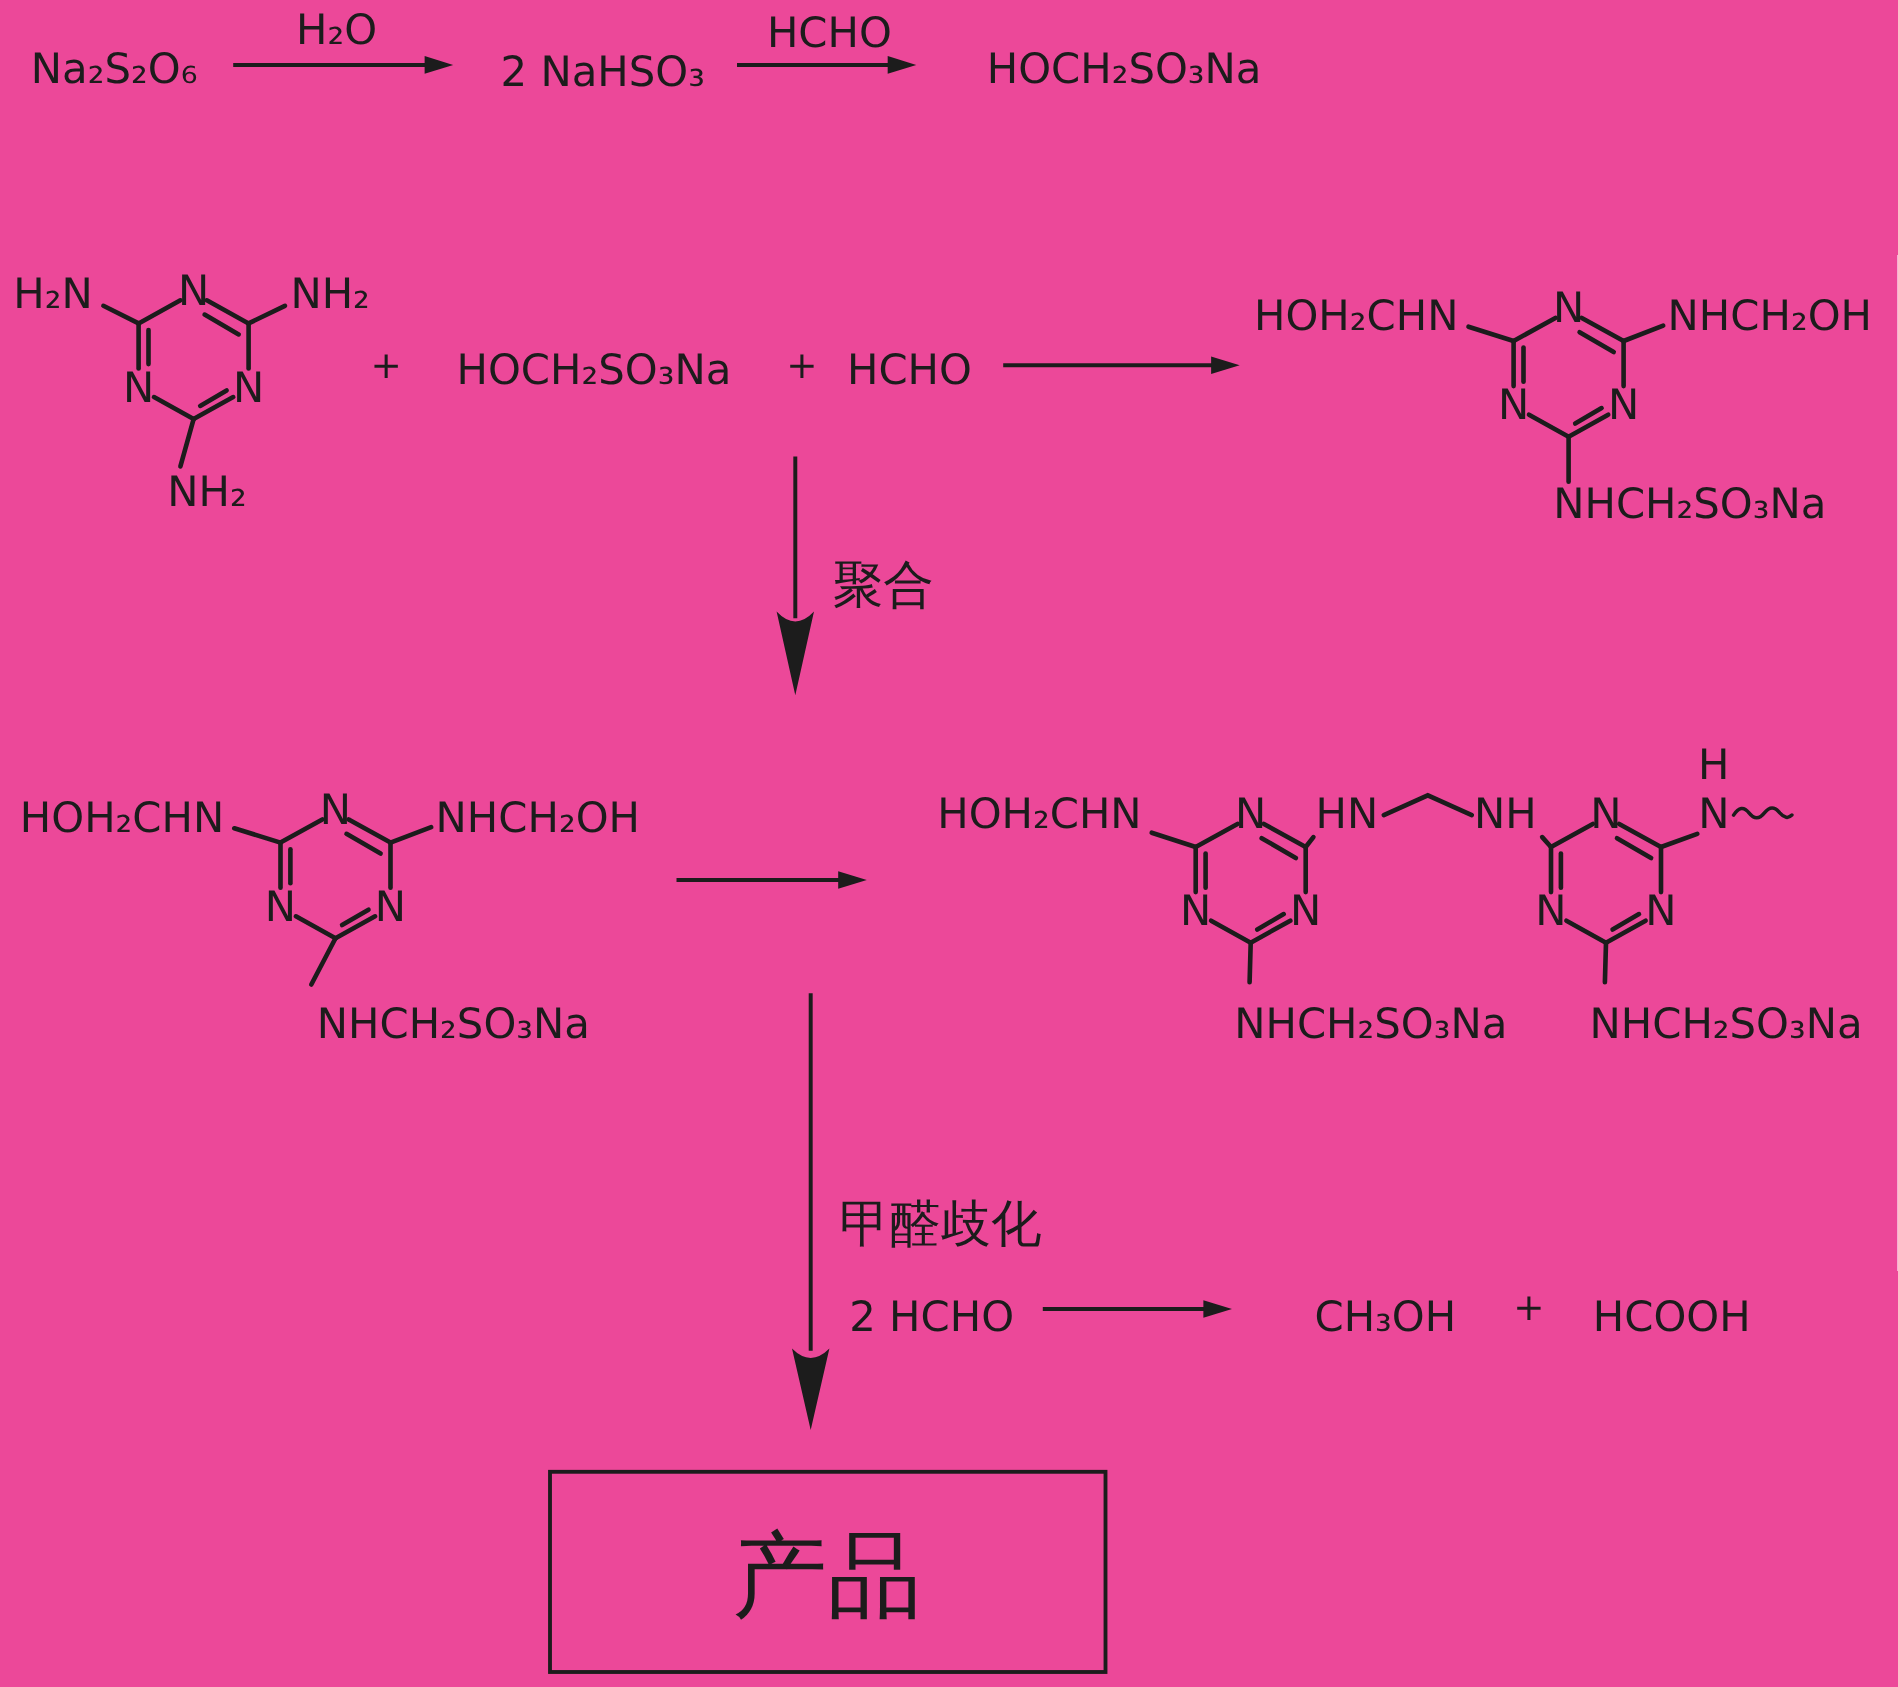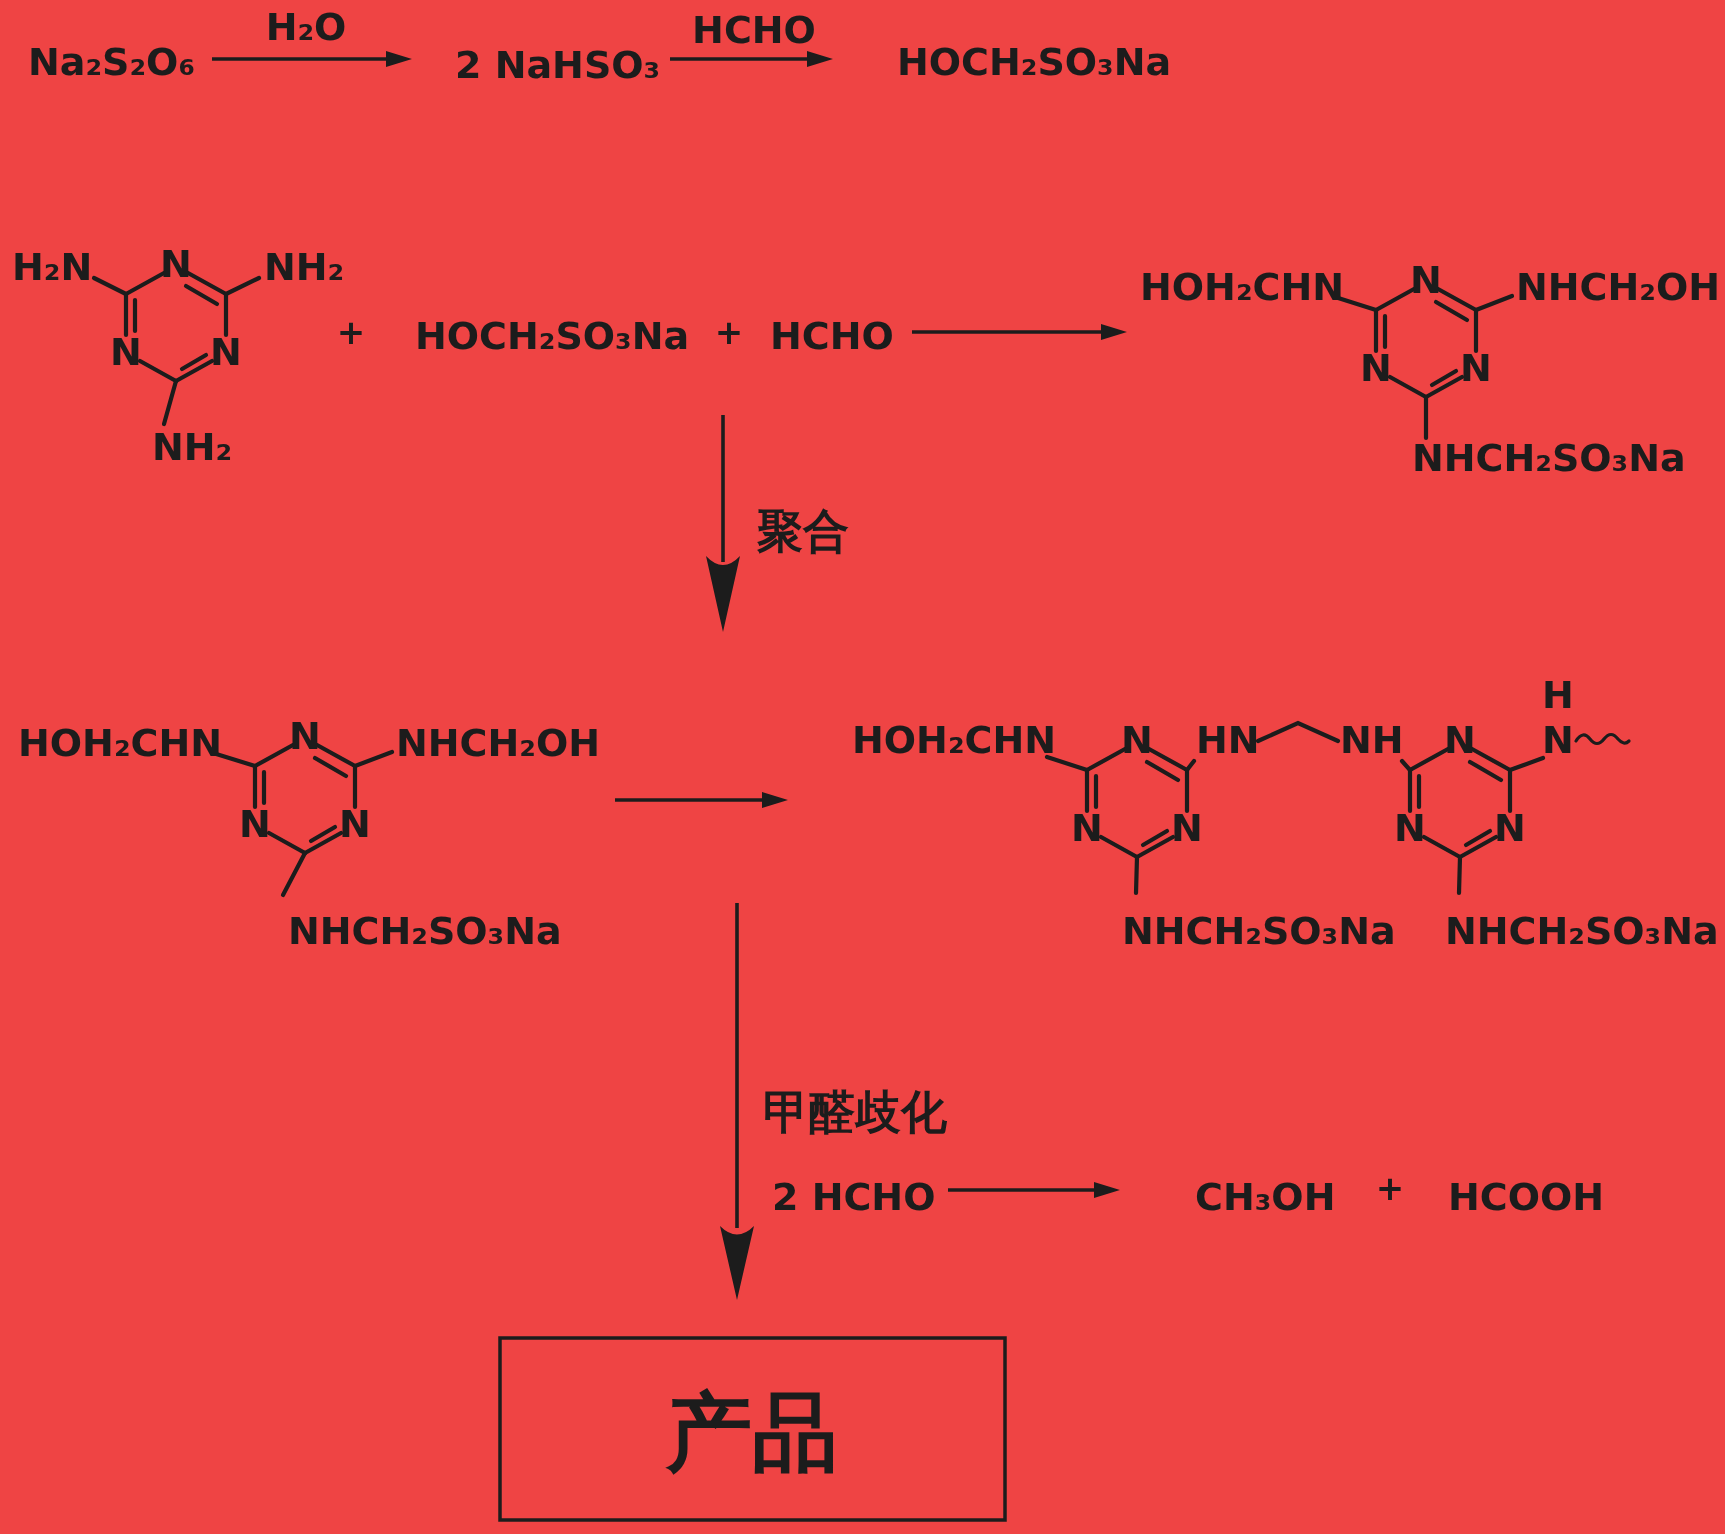--- a/index.html
+++ b/index.html
@@ -1,22 +1,21 @@
 <!DOCTYPE html>
 <html><head>
 <meta charset="utf-8">
 <style>
   html,body{margin:0;padding:0;background:#ffffff;}
   .canvas{
     position:relative;
     width:1725px;height:1534px;
-    background:#ef4444;
+    background:#ec4899;
     font-family:"DejaVu Sans", sans-serif;
     overflow:hidden;
-    font-weight:bold;
   }
   svg{display:block;}
   text{
     font-family:"DejaVu Sans", sans-serif;
     fill:#1c1c1c;
   }
   .f{font-size:38px;}
   .plus{font-size:34px;}
   .cjk{font-size:46px; font-family:"DejaVu Sans", sans-serif;}
   .boxlabel{font-size:86px; font-family:"DejaVu Serif", serif;}

